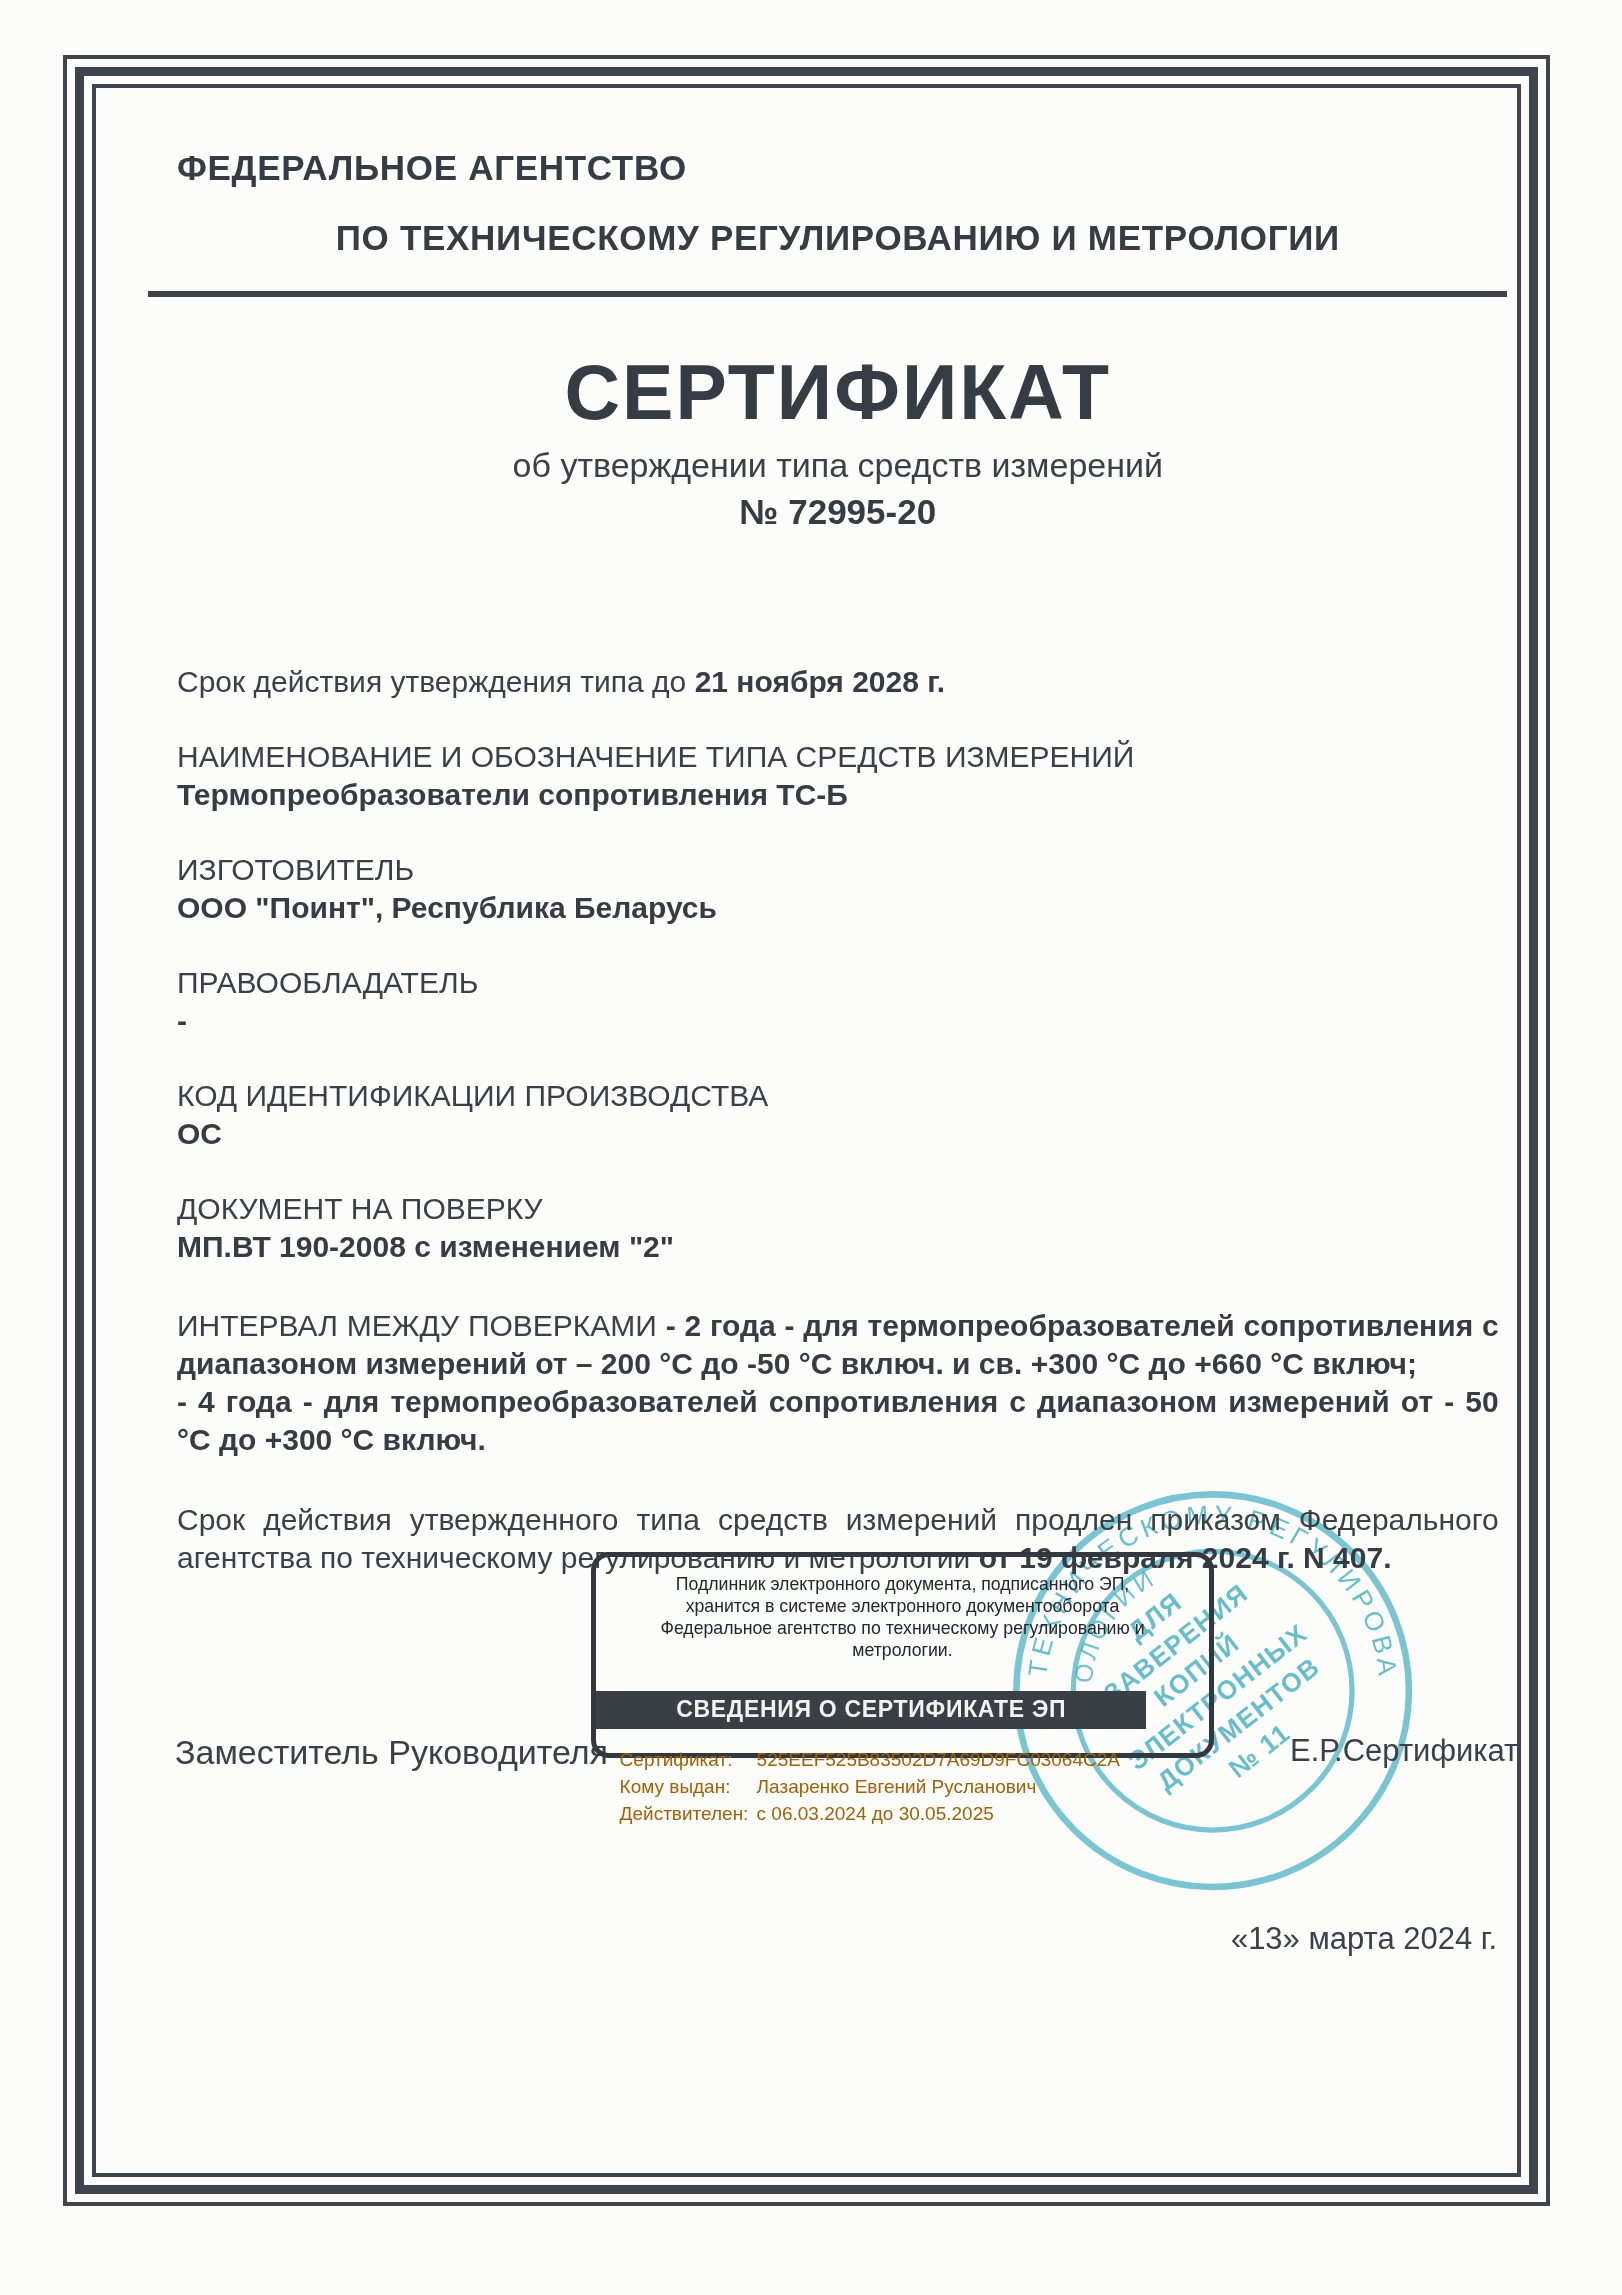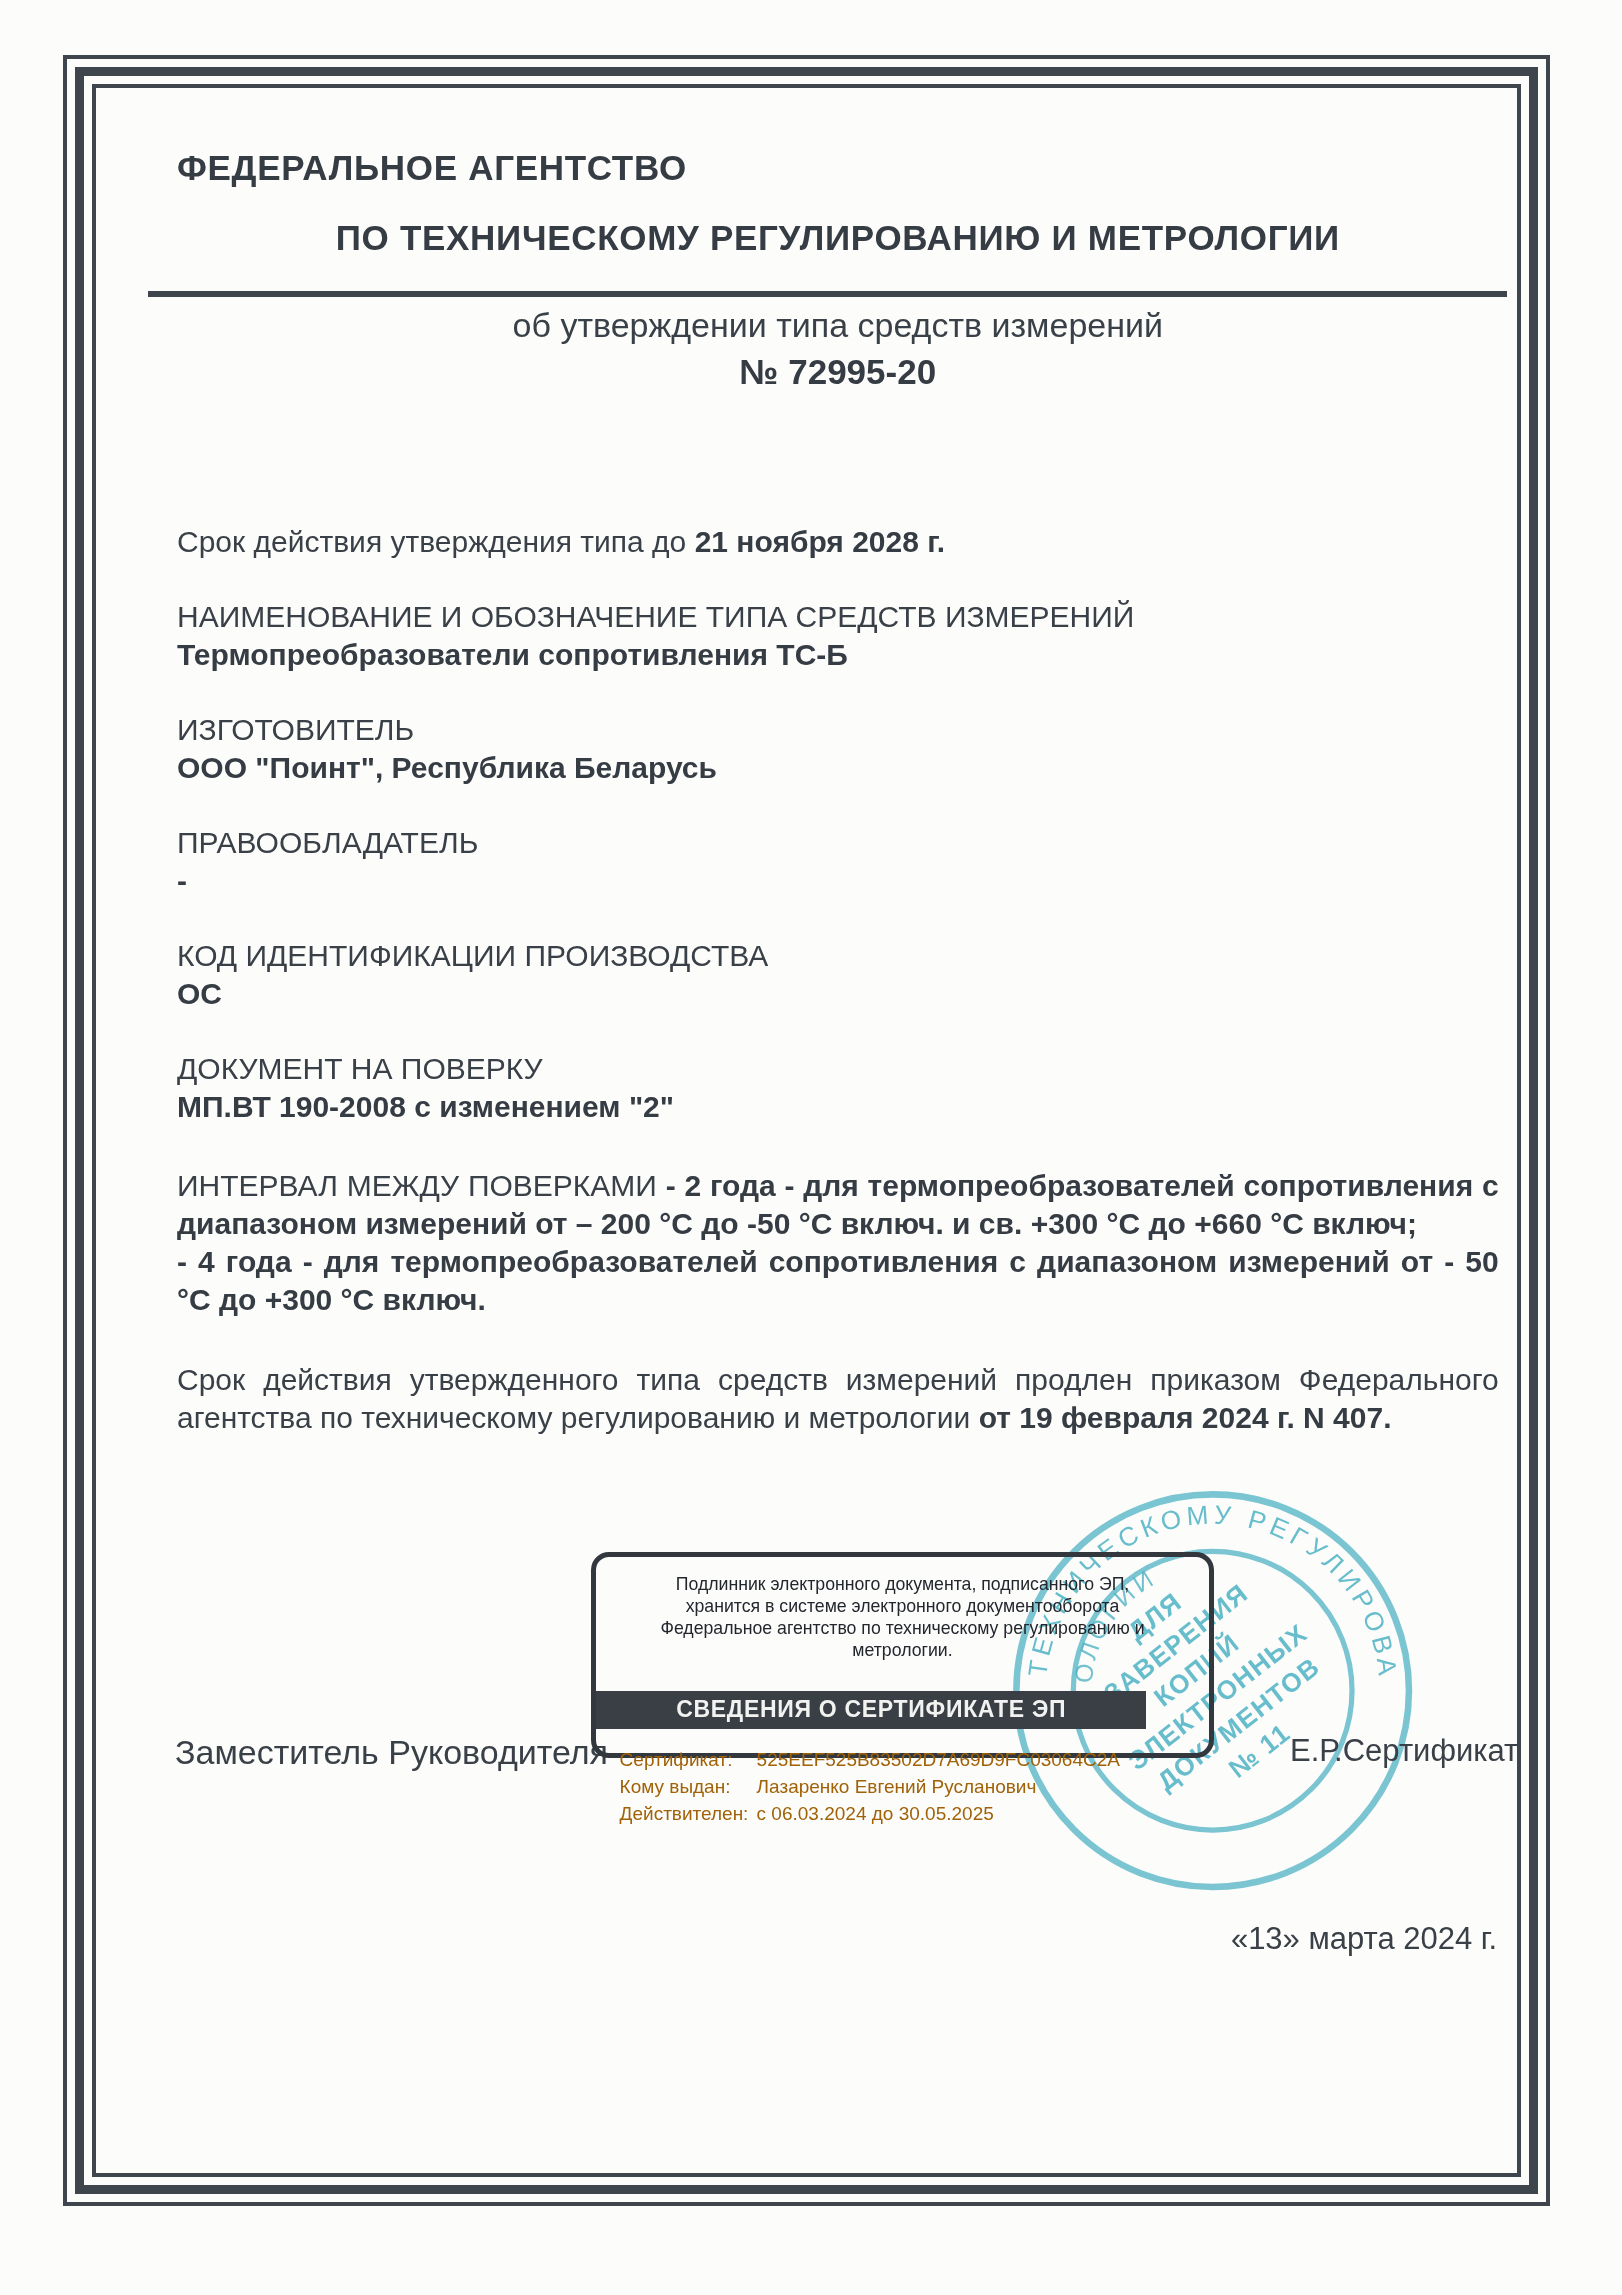--- a/index.html
+++ b/index.html
@@ -88,20 +88,21 @@
       <text x="322" y="400">ДОКУМЕНТОВ</text>
       <text x="322" y="452">№ 11</text>
     </g>
   </svg>
 
   <div class="content">
     <div class="org-line1">ФЕДЕРАЛЬНОЕ АГЕНТСТВО</div>
     <div class="org-line2">ПО ТЕХНИЧЕСКОМУ РЕГУЛИРОВАНИЮ И МЕТРОЛОГИИ</div>
     <div class="rule"></div>
 
+    <div class="title">СЕРТИФИКАТ</div>
     <div class="subtitle">об утверждении типа средств измерений</div>
     <div class="number">№ 72995-20</div>
 
     <div class="field field-validity">
       <span>Срок действия утверждения типа до </span><b>21 ноября 2028 г.</b>
     </div>
 
     <div class="field">
       <div>НАИМЕНОВАНИЕ И ОБОЗНАЧЕНИЕ ТИПА СРЕДСТВ ИЗМЕРЕНИЙ</div>
       <b>Термопреобразователи сопротивления ТС-Б</b>

